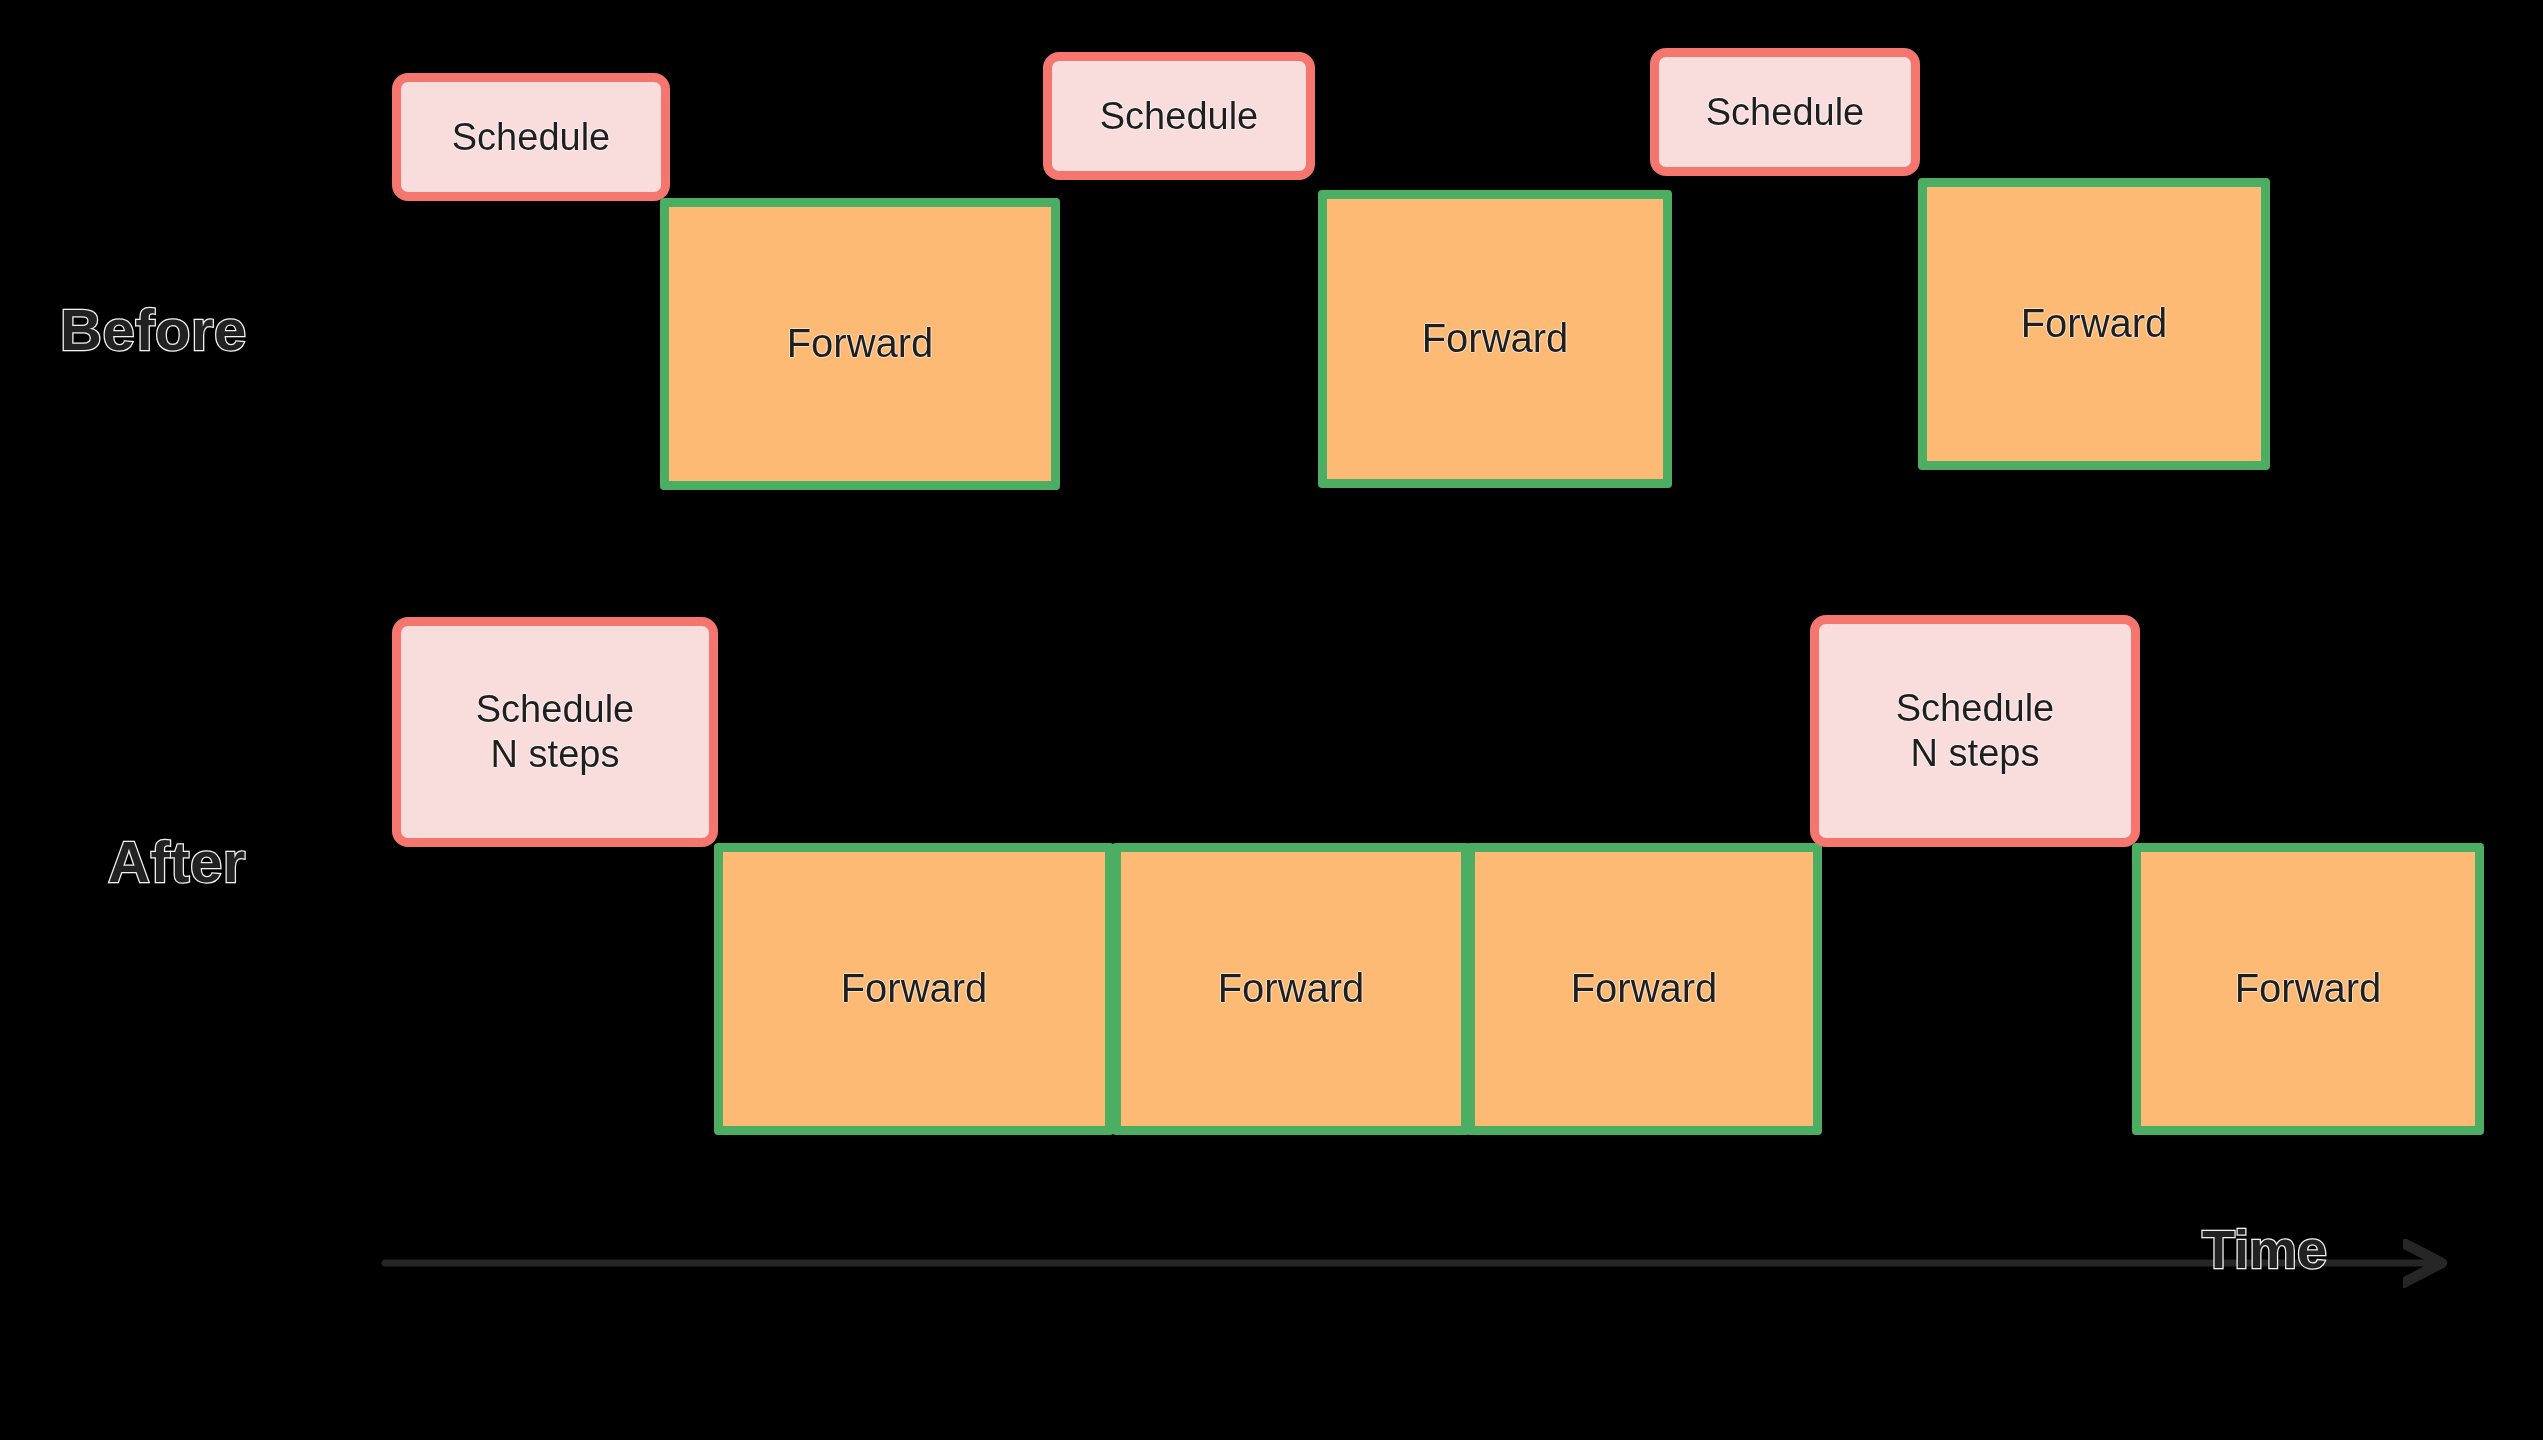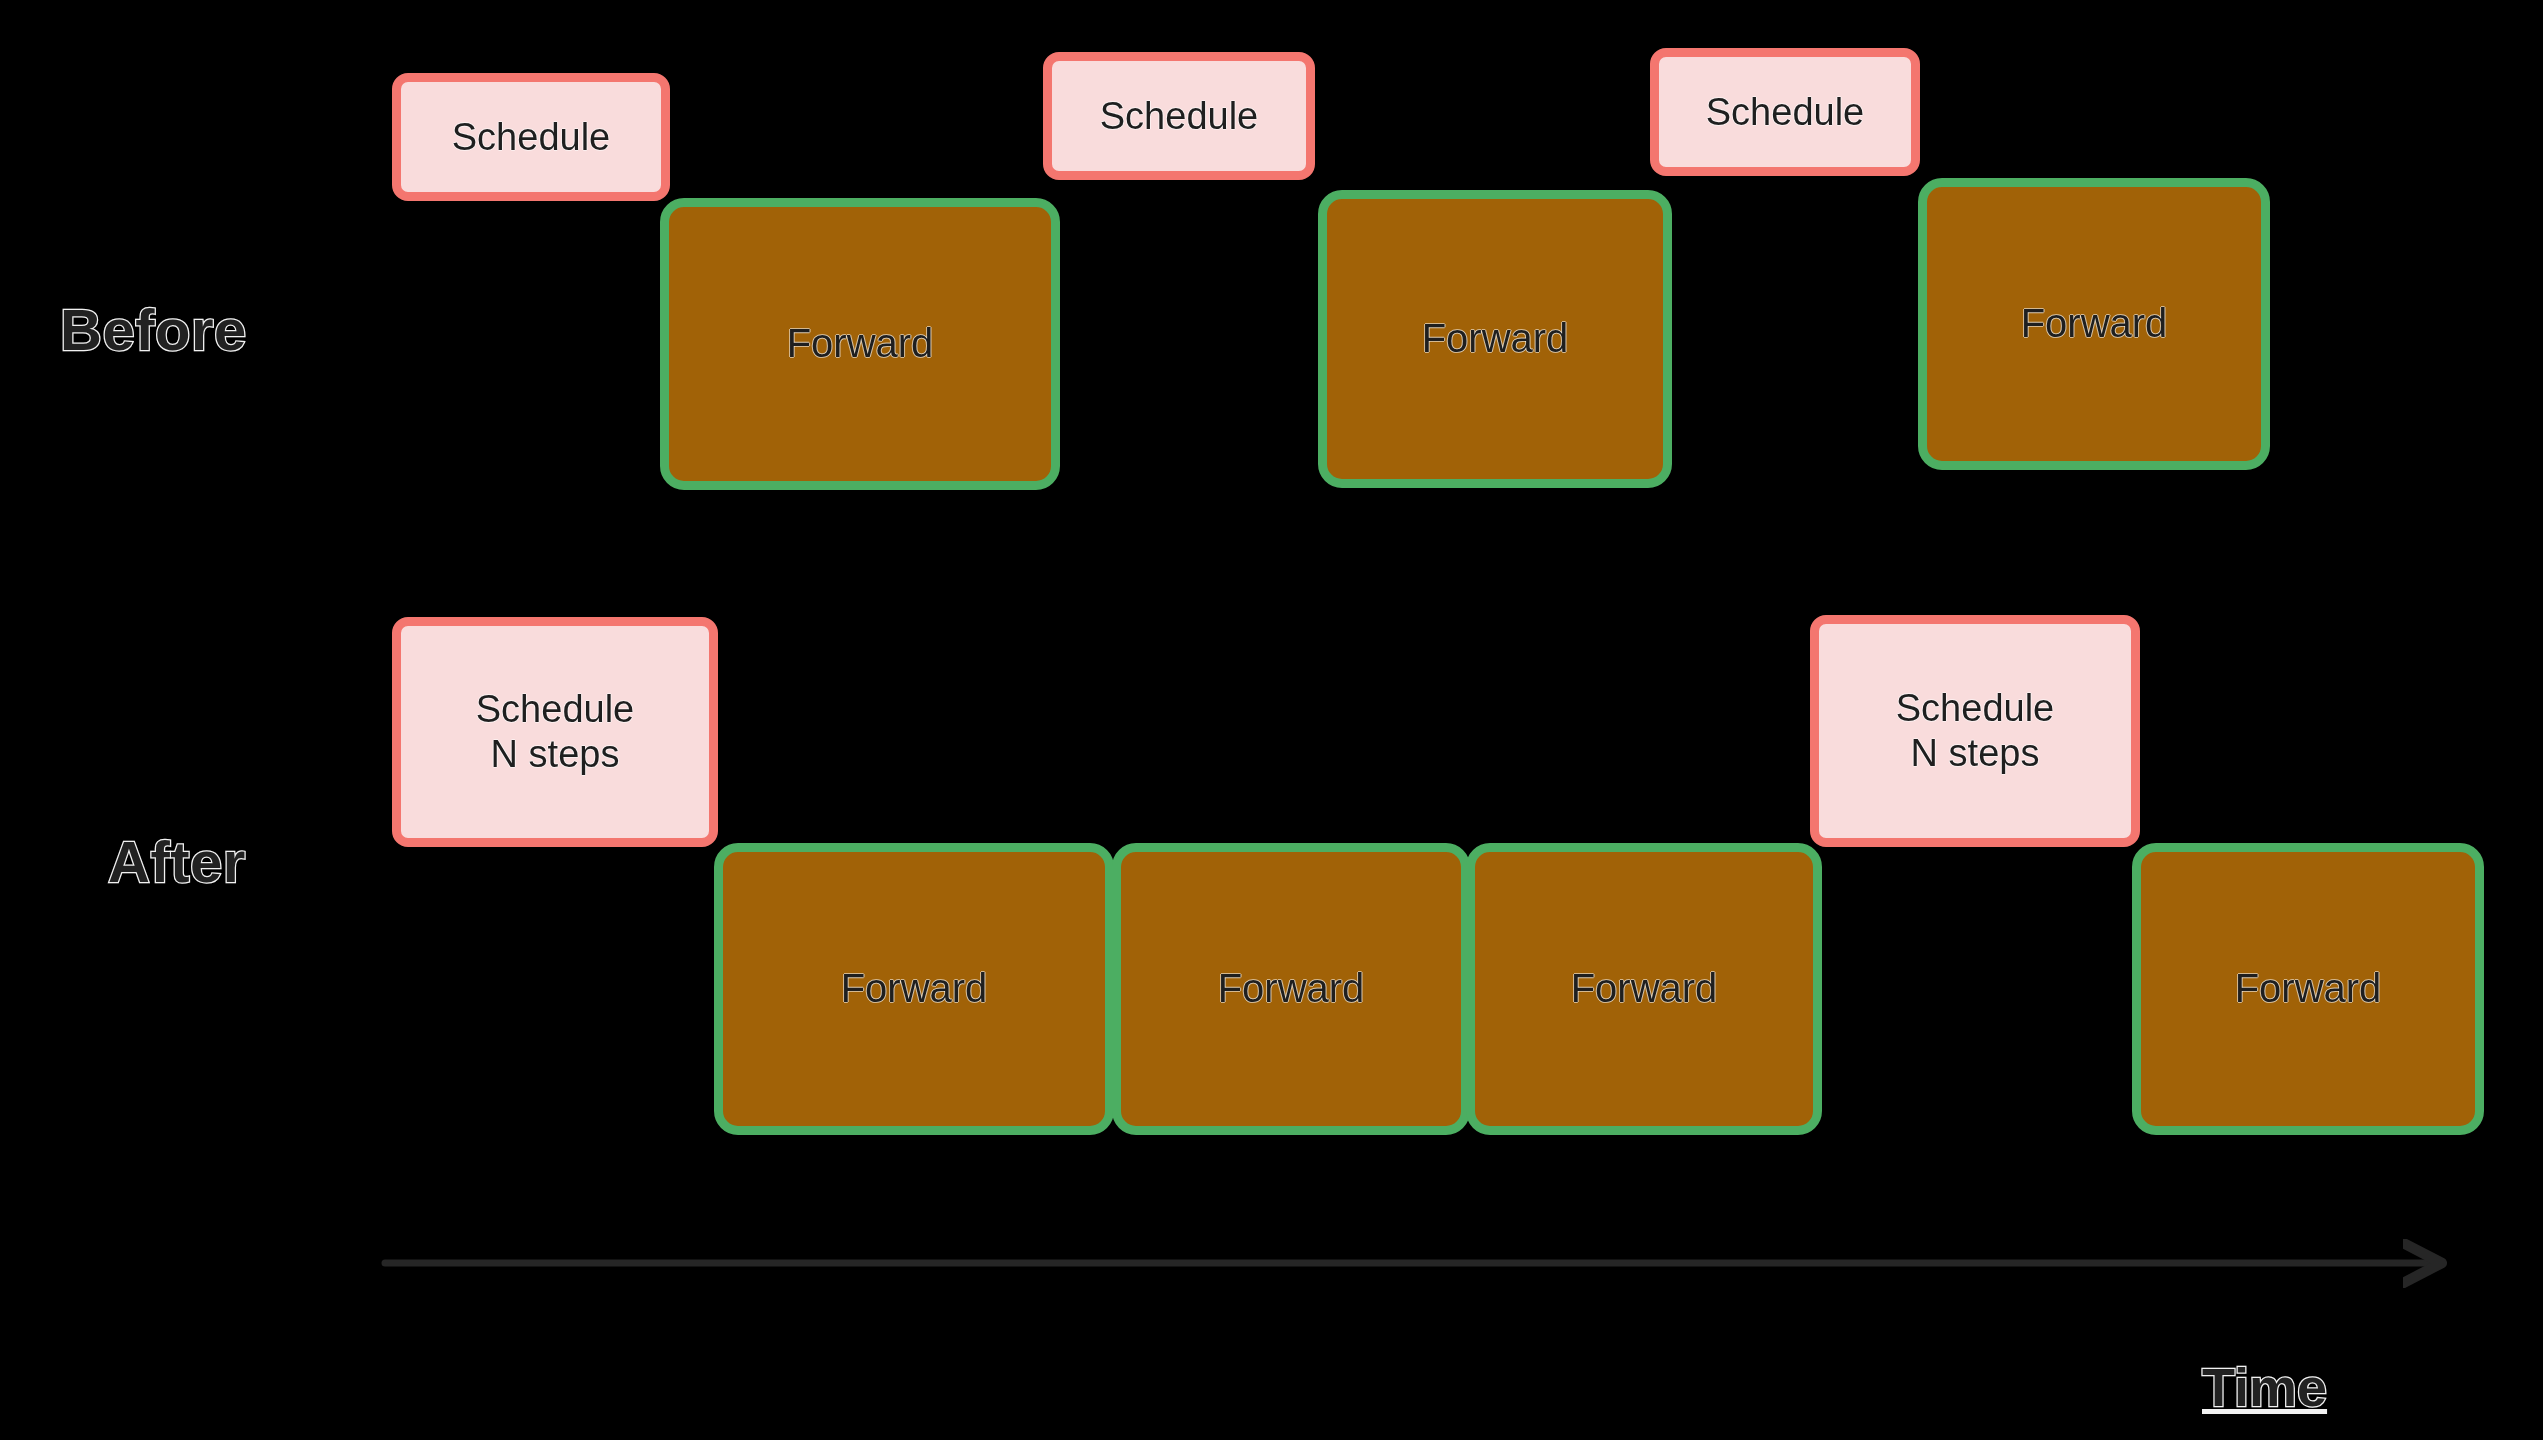--- a/index.html
+++ b/index.html
@@ -56,24 +56,24 @@
        0   -1px 0 rgba(255,255,255,0.55);
   }
 
   .block.schedule {
     background: #F9DCDC;
     border-color: #F4766F;
     border-width: 9px;
     border-radius: 16px;
   }
   .block.forward {
-    background: #a16207;
+    background: #fdba74;
     border-color: #4CAE62;
     border-width: 9px;
-    border-radius: 24px;
+    border-radius: 4px;
   }
 
   
   #time-axis {
     position: absolute;
     pointer-events: none;
   }
   .time-caption {
     position: absolute;
     font-weight: bold;
@@ -138,15 +138,15 @@
 
   <svg id="time-axis" width="2543" height="1440" style="left:0; top:0;">
     <defs>
       <marker id="arrowhead" markerWidth="7" markerHeight="7" refX="4.2" refY="3.5" orient="auto" markerUnits="strokeWidth">
         <path d="M0,0.6 L5.6,3.5 L0,6.4" fill="none" stroke="#262626" stroke-width="1.5" stroke-linecap="round" stroke-linejoin="round"></path>
       </marker>
     </defs>
     <line id="axis-line" stroke="#262626" stroke-width="7" stroke-linecap="round" marker-end="url(#arrowhead)" x1="385" y1="1263" x2="2432" y2="1263"></line>
   </svg>
 
-  <div class="time-caption" id="time-caption" style="left: 2202px; top: 1360px; text-decoration: underline;">Time</div>
+  <div class="time-caption" id="time-caption" style="left: 2202px; top: 1222px;">Time</div>
 
 </div>
 
 </body></html>

